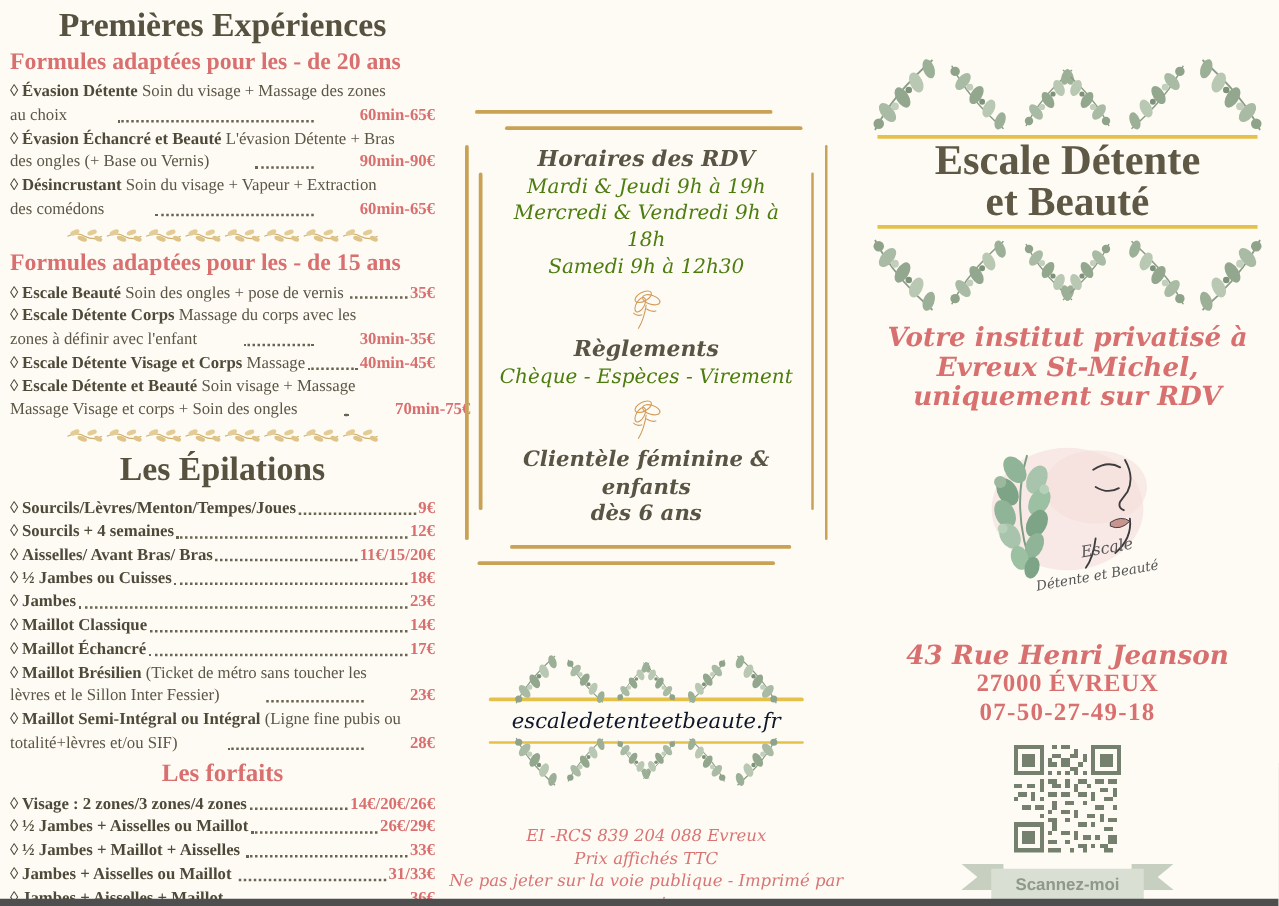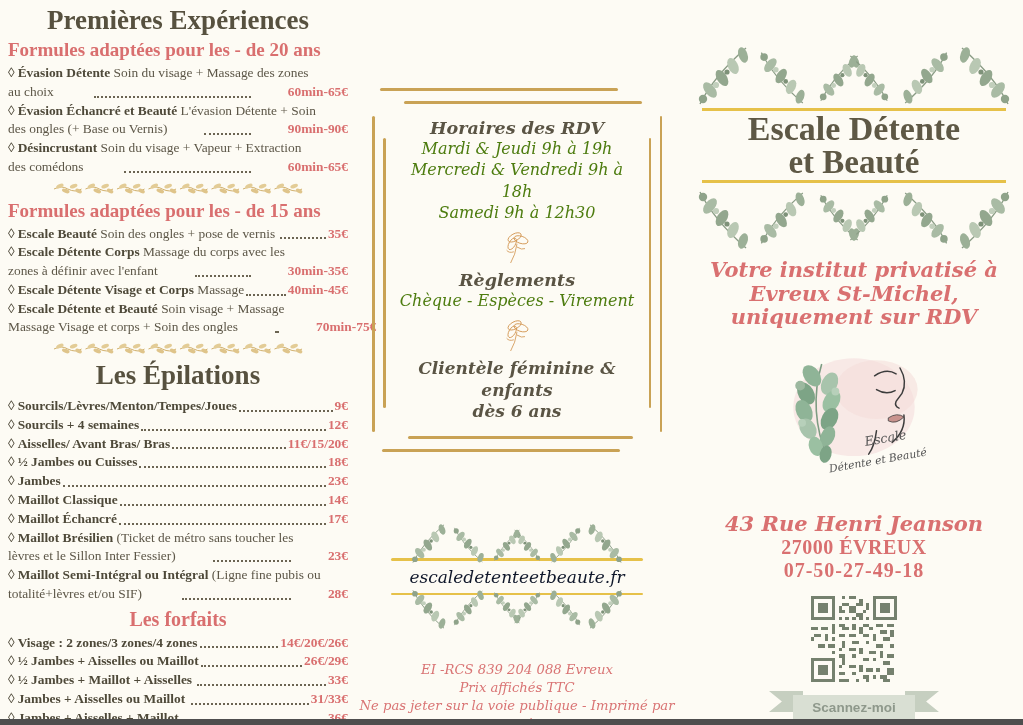--- a/index.html
+++ b/index.html
@@ -129,21 +129,21 @@
 
     <div class="it">
       <div><span class="bullet">◊</span><span class="nm pre">Évasion Détente</span><span class="pre"> Soin du visage + Massage des zones</span></div>
       <div class="l2">
           <span class="pre">au choix </span>
           <span class="dots"></span>
           <span class="pr">60min-65€</span>
         </div>
     </div>
     <div class="it">
-      <div><span class="bullet">◊</span><span class="nm pre">Évasion Échancré et Beauté</span><span class="pre"> L'évasion Détente + Soin</span></div>
+      <div><span class="bullet">◊</span><span class="nm pre">Évasion Échancré et Beauté</span><span class="pre"> L'évasion Détente + Bras</span></div>
       <div class="l2">
           <span class="pre">des ongles (+ Base ou Vernis)</span>
           <span class="dots"></span>
           <span class="pr">90min-90€</span>
         </div>
     </div>
     <div class="it">
       <div><span class="bullet">◊</span><span class="nm pre">Désincrustant</span><span class="pre"> Soin du visage + Vapeur + Extraction</span></div>
       <div class="l2">
           <span class="pre">des comédons </span>

